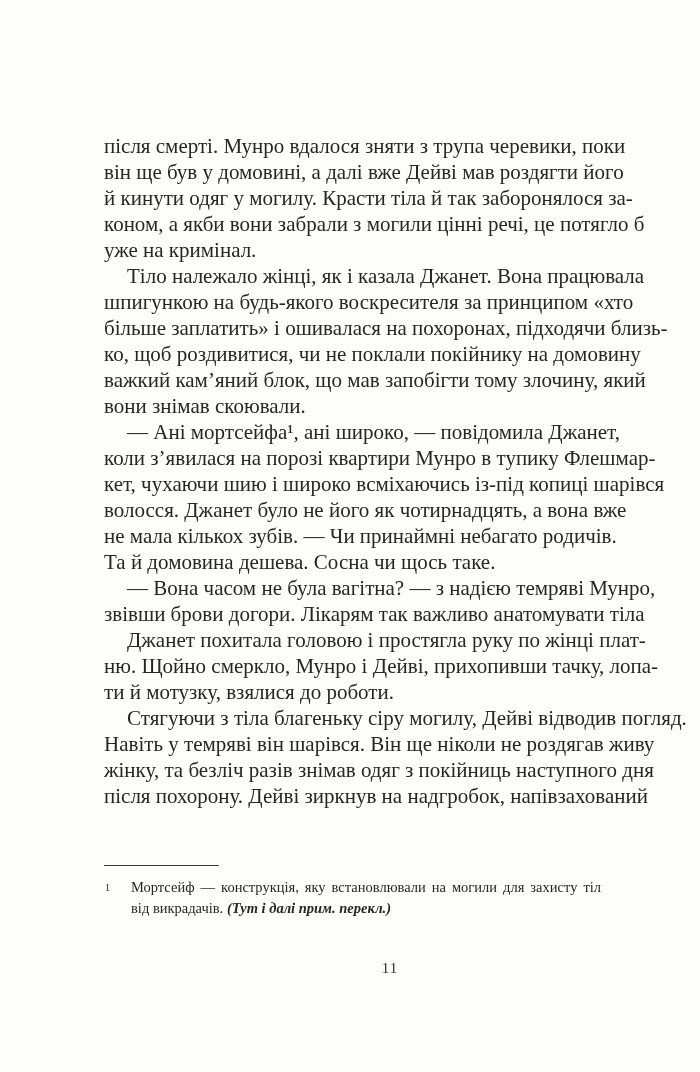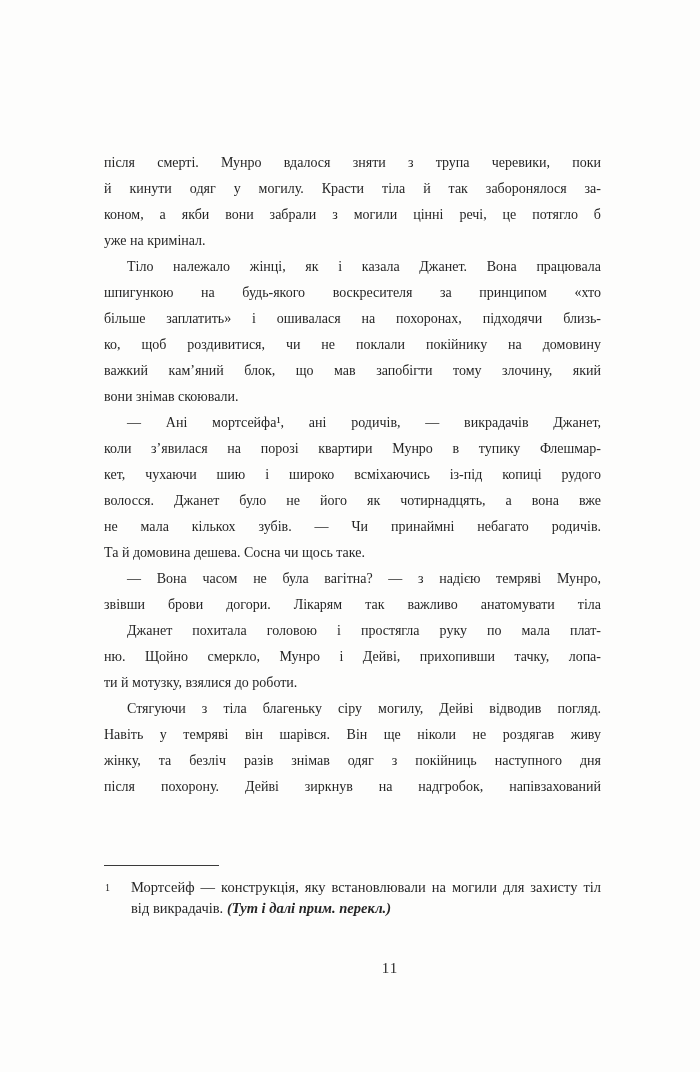--- a/index.html
+++ b/index.html
@@ -12,23 +12,23 @@
     width: 700px;
     height: 1072px;
     background: #fdfdfc;
     font-family: "Liberation Serif", "DejaVu Serif", serif;
     color: #262626;
     overflow: hidden;
   }
   .body-text {
     position: absolute;
     left: 104px;
-    top: 150px;
+    top: 133px;
     width: 497px;
-    font-size: 14px;
+    font-size: 21px;
     line-height: 26px;
   }
   .para { margin: 0; }
   .line {
     text-align: justify;
     text-align-last: justify;
     height: 26px;
     white-space: nowrap;
   }
   .line.endline {
@@ -77,46 +77,47 @@
   }
 </style>
 </head>
 <body>
 
 <div class="page">
 
   <div class="body-text">
       <div class="para">
         <div class="line">після смерті. Мунро вдалося зняти з трупа черевики, поки</div>
+        <div class="line">він ще був у домовині, а далі вже Дейві мав роздягти його</div>
         <div class="line">й кинути одяг у могилу. Красти тіла й так заборонялося за-</div>
         <div class="line">коном, а якби вони забрали з могили цінні речі, це потягло б</div>
         <div class="line endline">уже на кримінал.</div>
       </div>
       <div class="para">
         <div class="line indent">Тіло належало жінці, як і казала Джанет. Вона працювала</div>
         <div class="line">шпигункою на будь-якого воскресителя за принципом «хто</div>
         <div class="line">більше заплатить» і ошивалася на похоронах, підходячи близь-</div>
         <div class="line">ко, щоб роздивитися, чи не поклали покійнику на домовину</div>
         <div class="line">важкий кам’яний блок, що мав запобігти тому злочину, який</div>
         <div class="line endline">вони знімав скоювали.</div>
       </div>
       <div class="para">
-        <div class="line indent">— Ані мортсейфа¹, ані родичів, — викрадачів Джанет,</div>
+        <div class="line indent">— Ані мортсейфа¹, ані широко, — повідомила Джанет,</div>
         <div class="line">коли з’явилася на порозі квартири Мунро в тупику Флешмар-</div>
-        <div class="line">кет, чухаючи шию і широко всміхаючись із-під копиці рудого</div>
+        <div class="line">кет, чухаючи шию і широко всміхаючись із-під копиці шарівся</div>
         <div class="line">волосся. Джанет було не його як чотирнадцять, а вона вже</div>
         <div class="line">не мала кількох зубів. — Чи принаймні небагато родичів.</div>
         <div class="line endline">Та й домовина дешева. Сосна чи щось таке.</div>
       </div>
       <div class="para">
         <div class="line indent">— Вона часом не була вагітна? — з надією темряві Мунро,</div>
         <div class="line">звівши брови догори. Лікарям так важливо анатомувати тіла</div>
       </div>
       <div class="para">
-        <div class="line indent">Джанет похитала головою і простягла руку по мала плат-</div>
+        <div class="line indent">Джанет похитала головою і простягла руку по жінці плат-</div>
         <div class="line">ню. Щойно смеркло, Мунро і Дейві, прихопивши тачку, лопа-</div>
         <div class="line endline">ти й мотузку, взялися до роботи.</div>
       </div>
       <div class="para">
         <div class="line indent">Стягуючи з тіла благеньку сіру могилу, Дейві відводив погляд.</div>
         <div class="line">Навіть у темряві він шарівся. Він ще ніколи не роздягав живу</div>
         <div class="line">жінку, та безліч разів знімав одяг з покійниць наступного дня</div>
         <div class="line">після похорону. Дейві зиркнув на надгробок, напівзахований</div>
       </div>
     </div>

